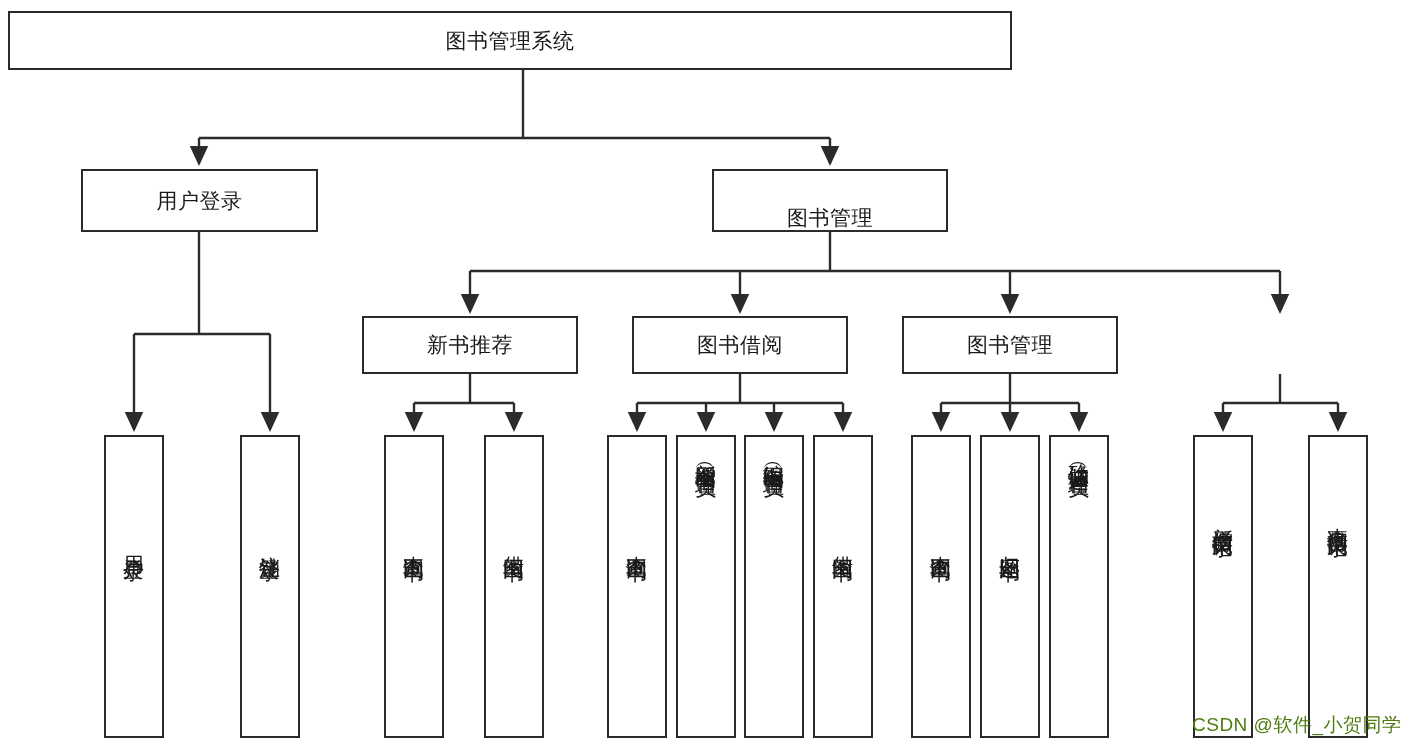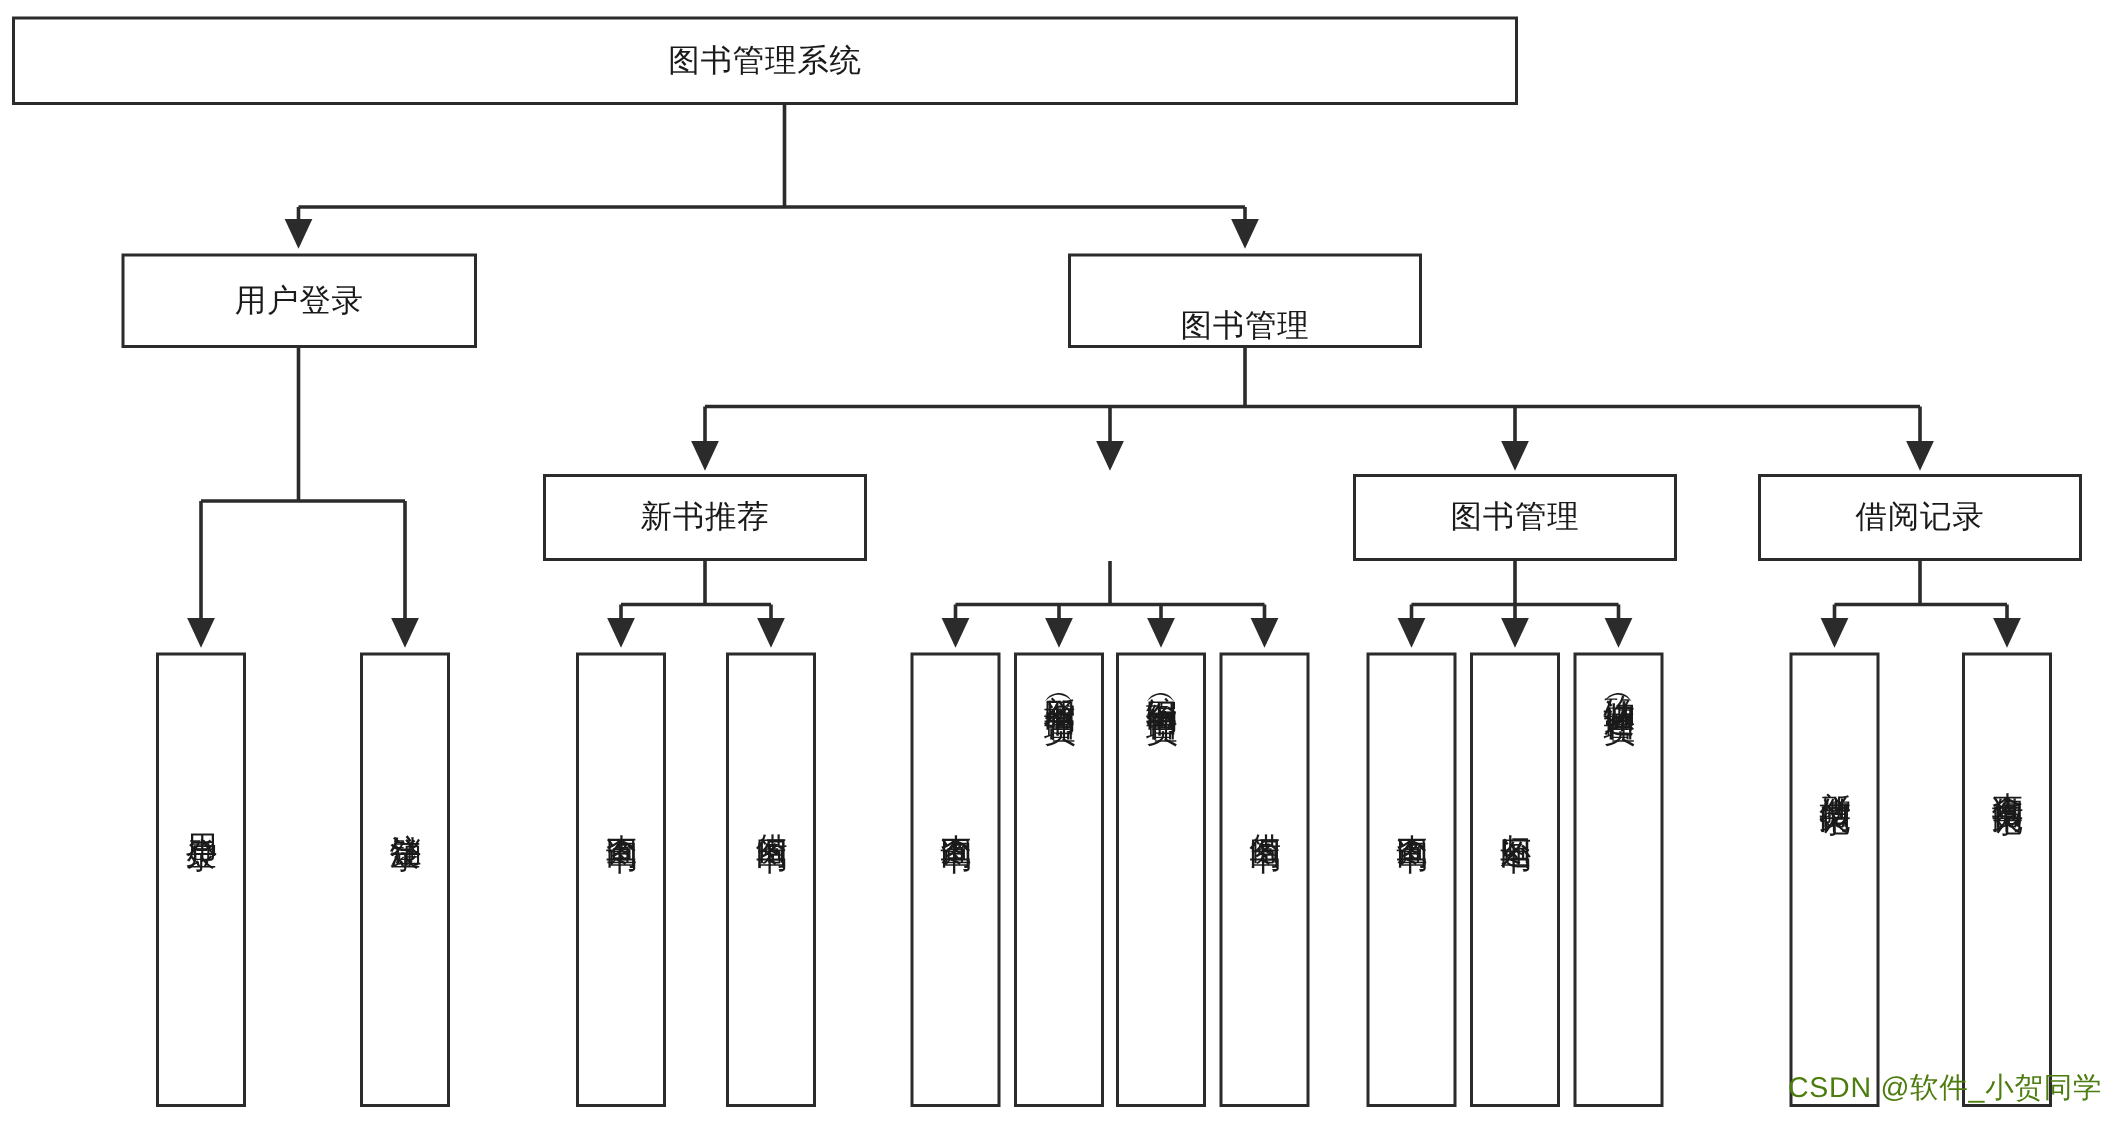--- a/index.html
+++ b/index.html
@@ -141,28 +141,28 @@
   </div>
 
   <div class="node horiz" style="left:712px; top:169px; width:236px; height:63px;align-items:flex-end;">
     <span class="node-label">图书管理</span>
   </div>
 
   <div class="node horiz" style="left:362px; top:316px; width:216px; height:58px;">
     <span class="node-label">新书推荐</span>
   </div>
 
+  <div class="node horiz" style="left:632px; top:316px; width:216px; height:58px;">
+    <span class="node-label">图书借阅</span>
+  </div>
 
   <div class="node horiz" style="left:902px; top:316px; width:216px; height:58px;">
     <span class="node-label">图书管理</span>
   </div>
 
-  <div class="node horiz" style="left:1172px; top:316px; width:216px; height:58px;">
-    <span class="node-label">借阅记录</span>
-  </div>
 
   <div class="node vert short" style="left:104px; top:435px; width:60px; height:303px;">
     <span class="node-label">用户登录</span>
   </div>
 
   <div class="node vert short" style="left:240px; top:435px; width:60px; height:303px;">
     <span class="node-label">注销登录</span>
   </div>
 
   <div class="node vert short" style="left:384px; top:435px; width:60px; height:303px;">

